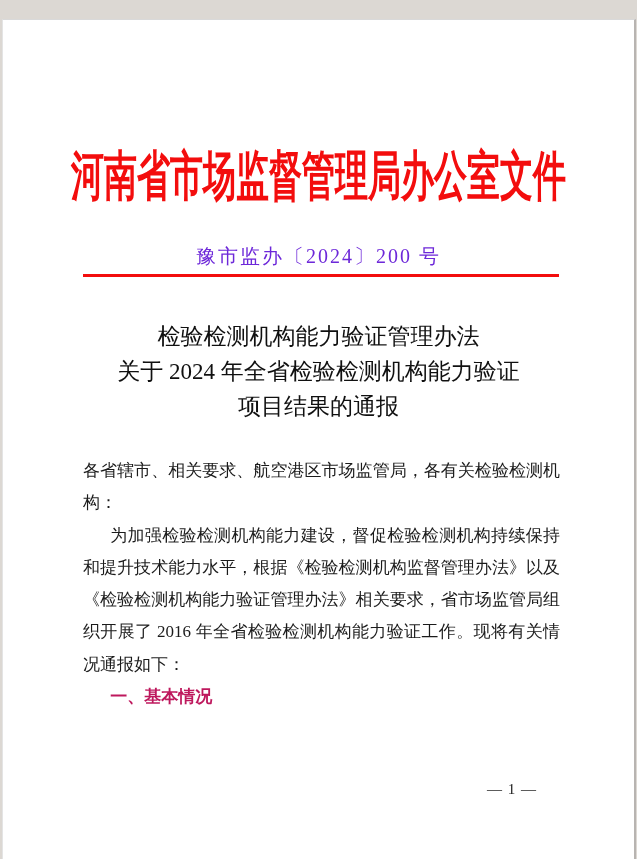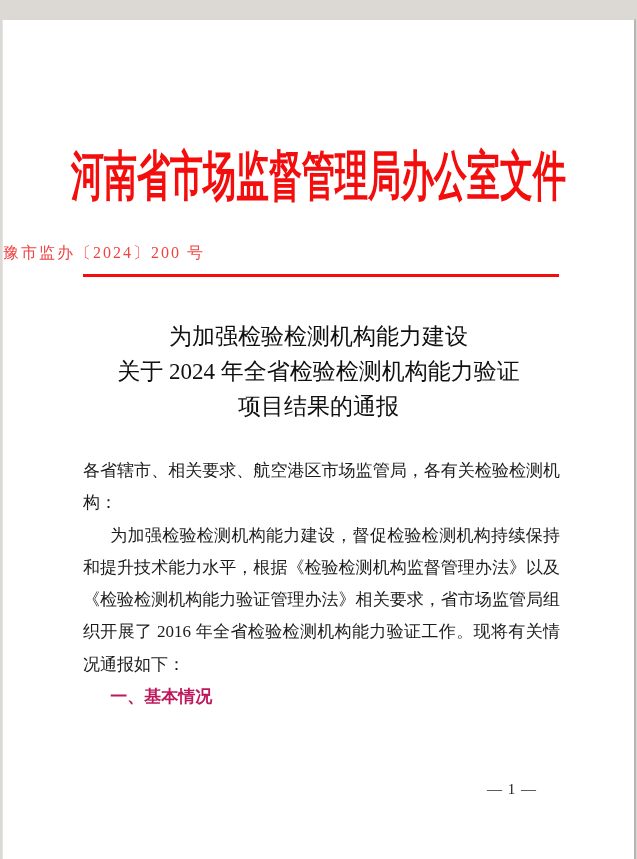--- a/index.html
+++ b/index.html
@@ -40,23 +40,24 @@
     white-space: nowrap;
     transform: scaleY(1.62);
     transform-origin: center;
     letter-spacing: 0;
   }
   .doc-number {
     position: absolute;
     top: 223px;
     left: 0;
     width: 100%;
-    font-size: 16px;
+    text-align: center;
+    font-size: 20px;
     letter-spacing: 2px;
-    color: #ef4444;
+    color: #6d28d9;
   }
   .red-line {
     position: absolute;
     top: 254px;
     left: 80px;
     width: 476px;
     height: 3px;
     background: #f30d0d;
   }
   .doc-title {
@@ -106,21 +107,21 @@
 
   <div class="banner">
     <span class="stretch">河南省市场监督管理局办公室文件</span>
   </div>
 
   <div class="doc-number">豫市监办〔2024〕200 号</div>
 
   <div class="red-line"></div>
 
   <div class="doc-title">
-    <div>为加强检验检测机构能力建设</div>
+    <div>检验检测机构能力验证管理办法</div>
     <div>关于 2024 年全省检验检测机构能力验证</div>
     <div>项目结果的通报</div>
   </div>
 
   <div class="body-text">
     <p>各省辖市、相关要求、航空港区市场监管局，各有关检验检测机构：</p>
     <p class="p-indent">为加强检验检测机构能力建设，督促检验检测机构持续保持和提升技术能力水平，根据《检验检测机构监督管理办法》以及《检验检测机构能力验证管理办法》相关要求，省市场监管局组织开展了 2016 年全省检验检测机构能力验证工作。现将有关情况通报如下：</p>
     <p class="section-heading">一、基本情况</p>
   </div>
 

